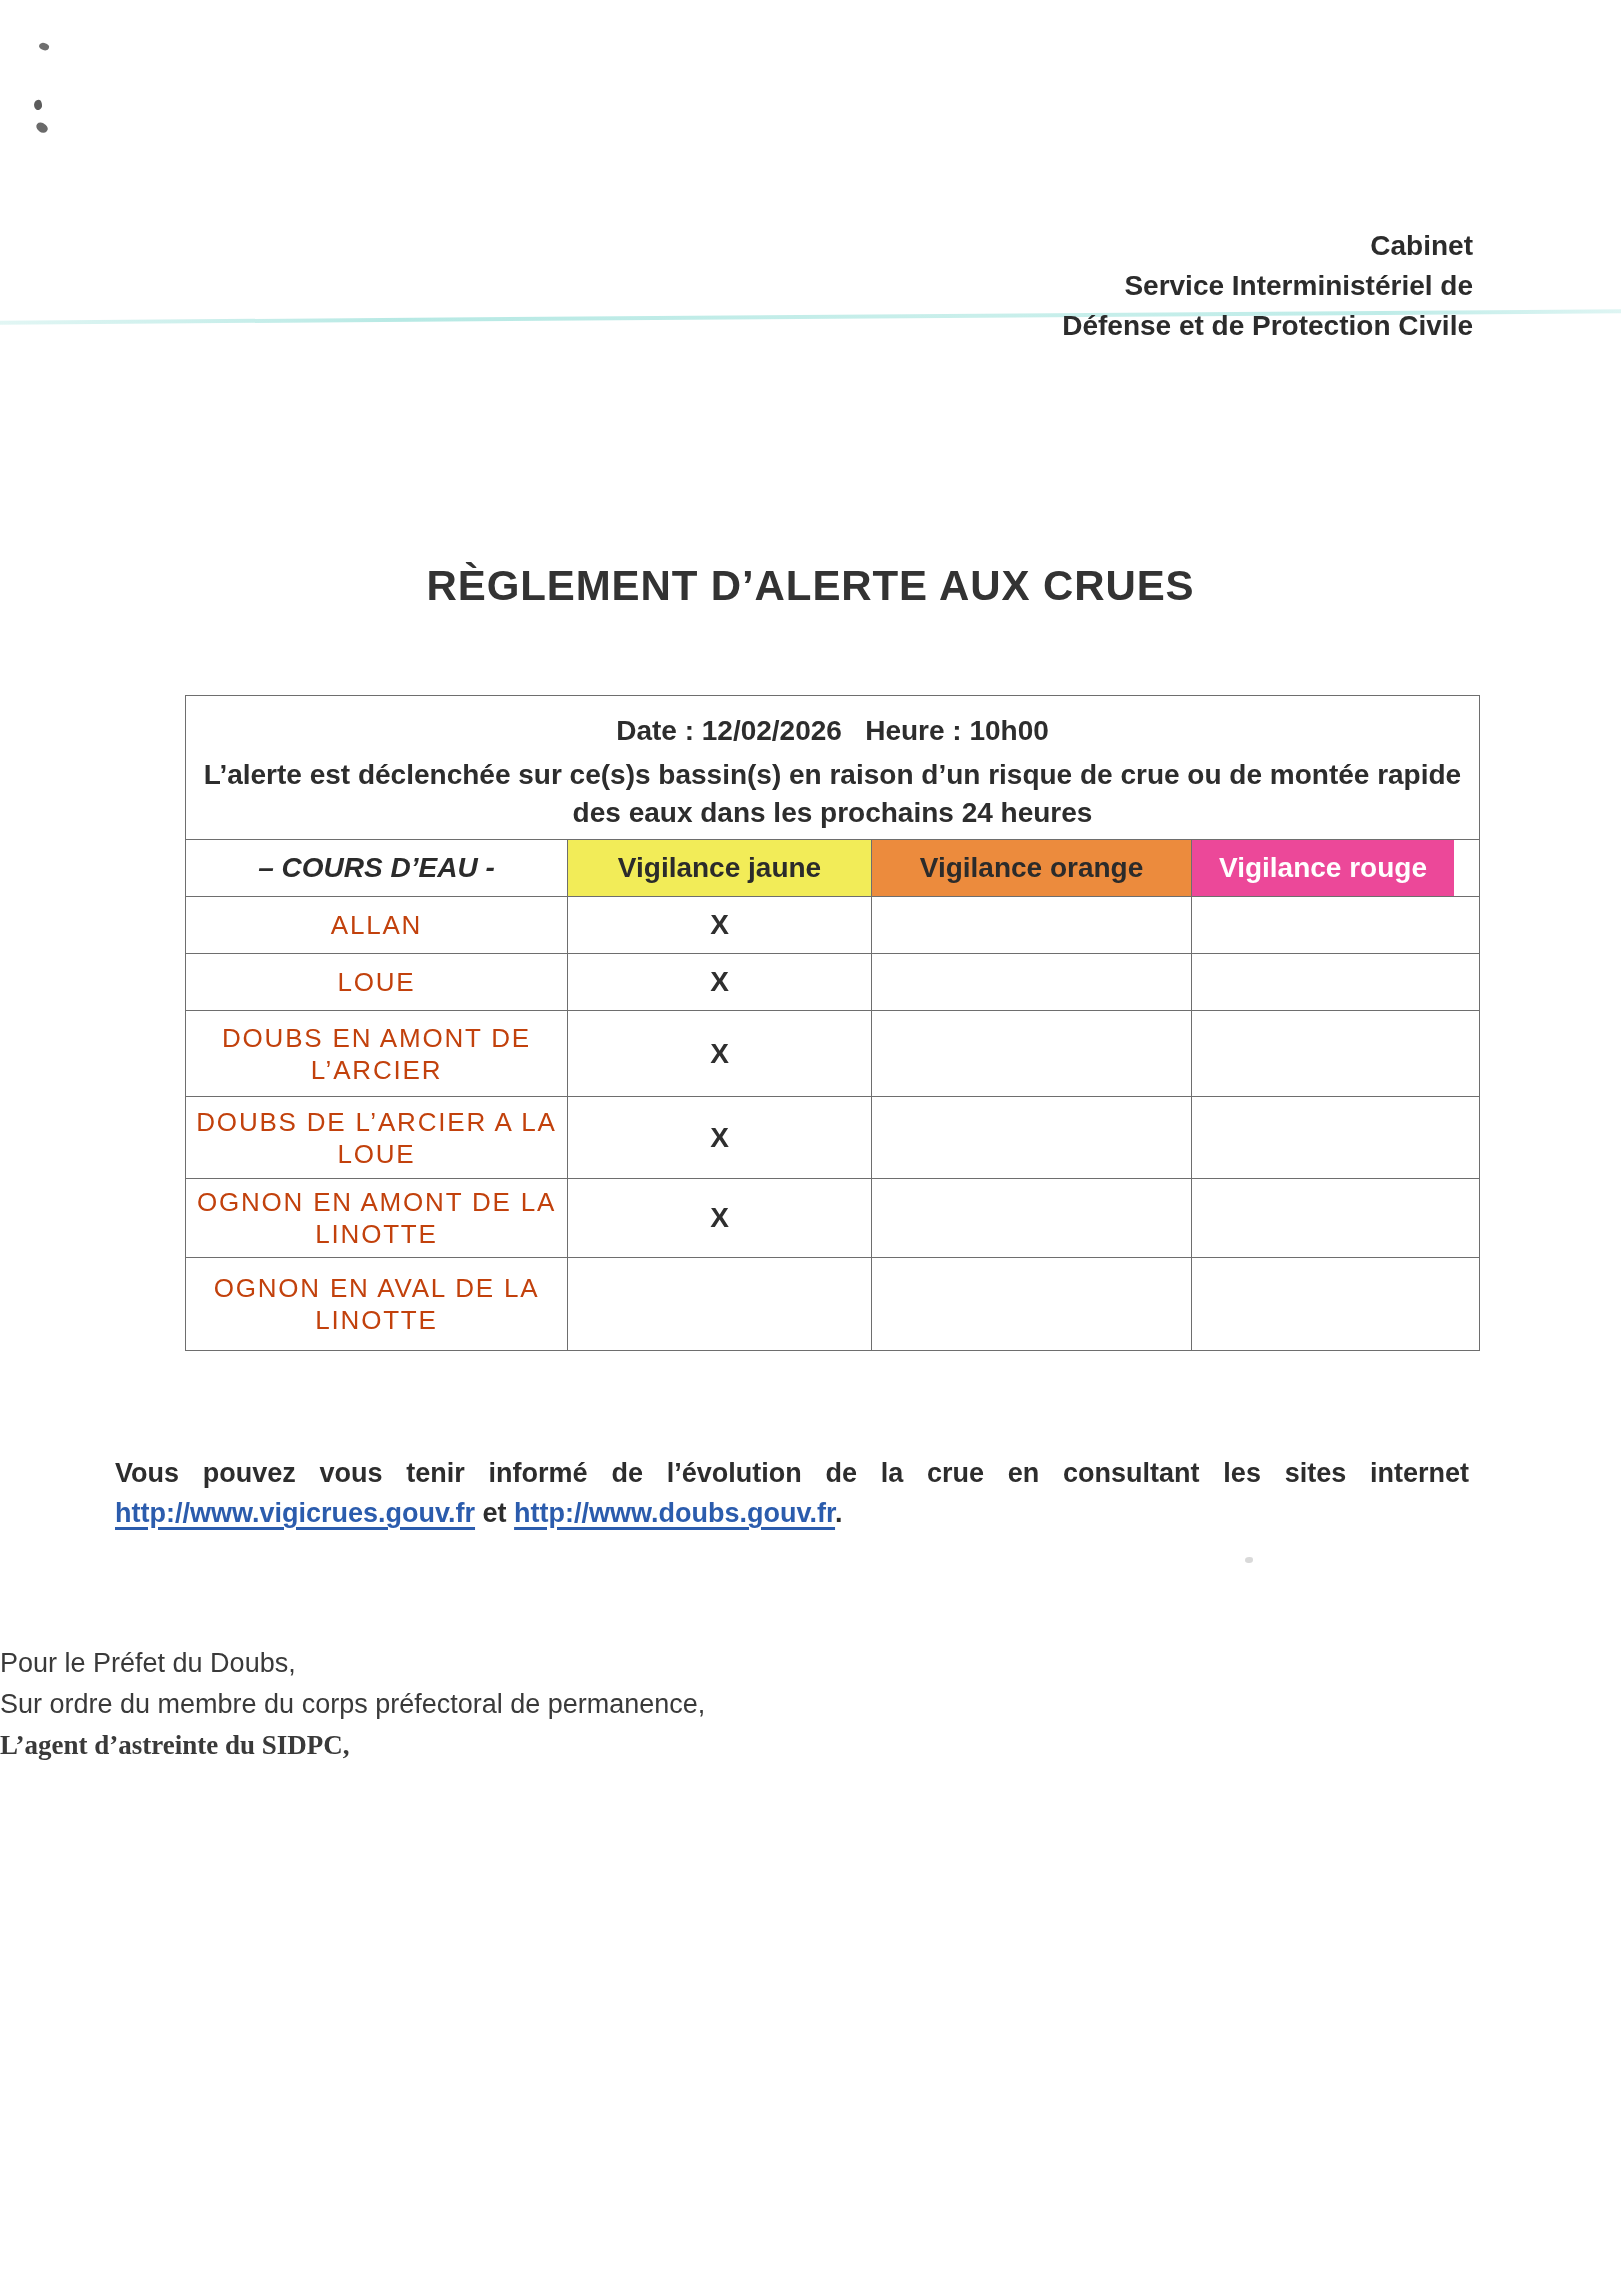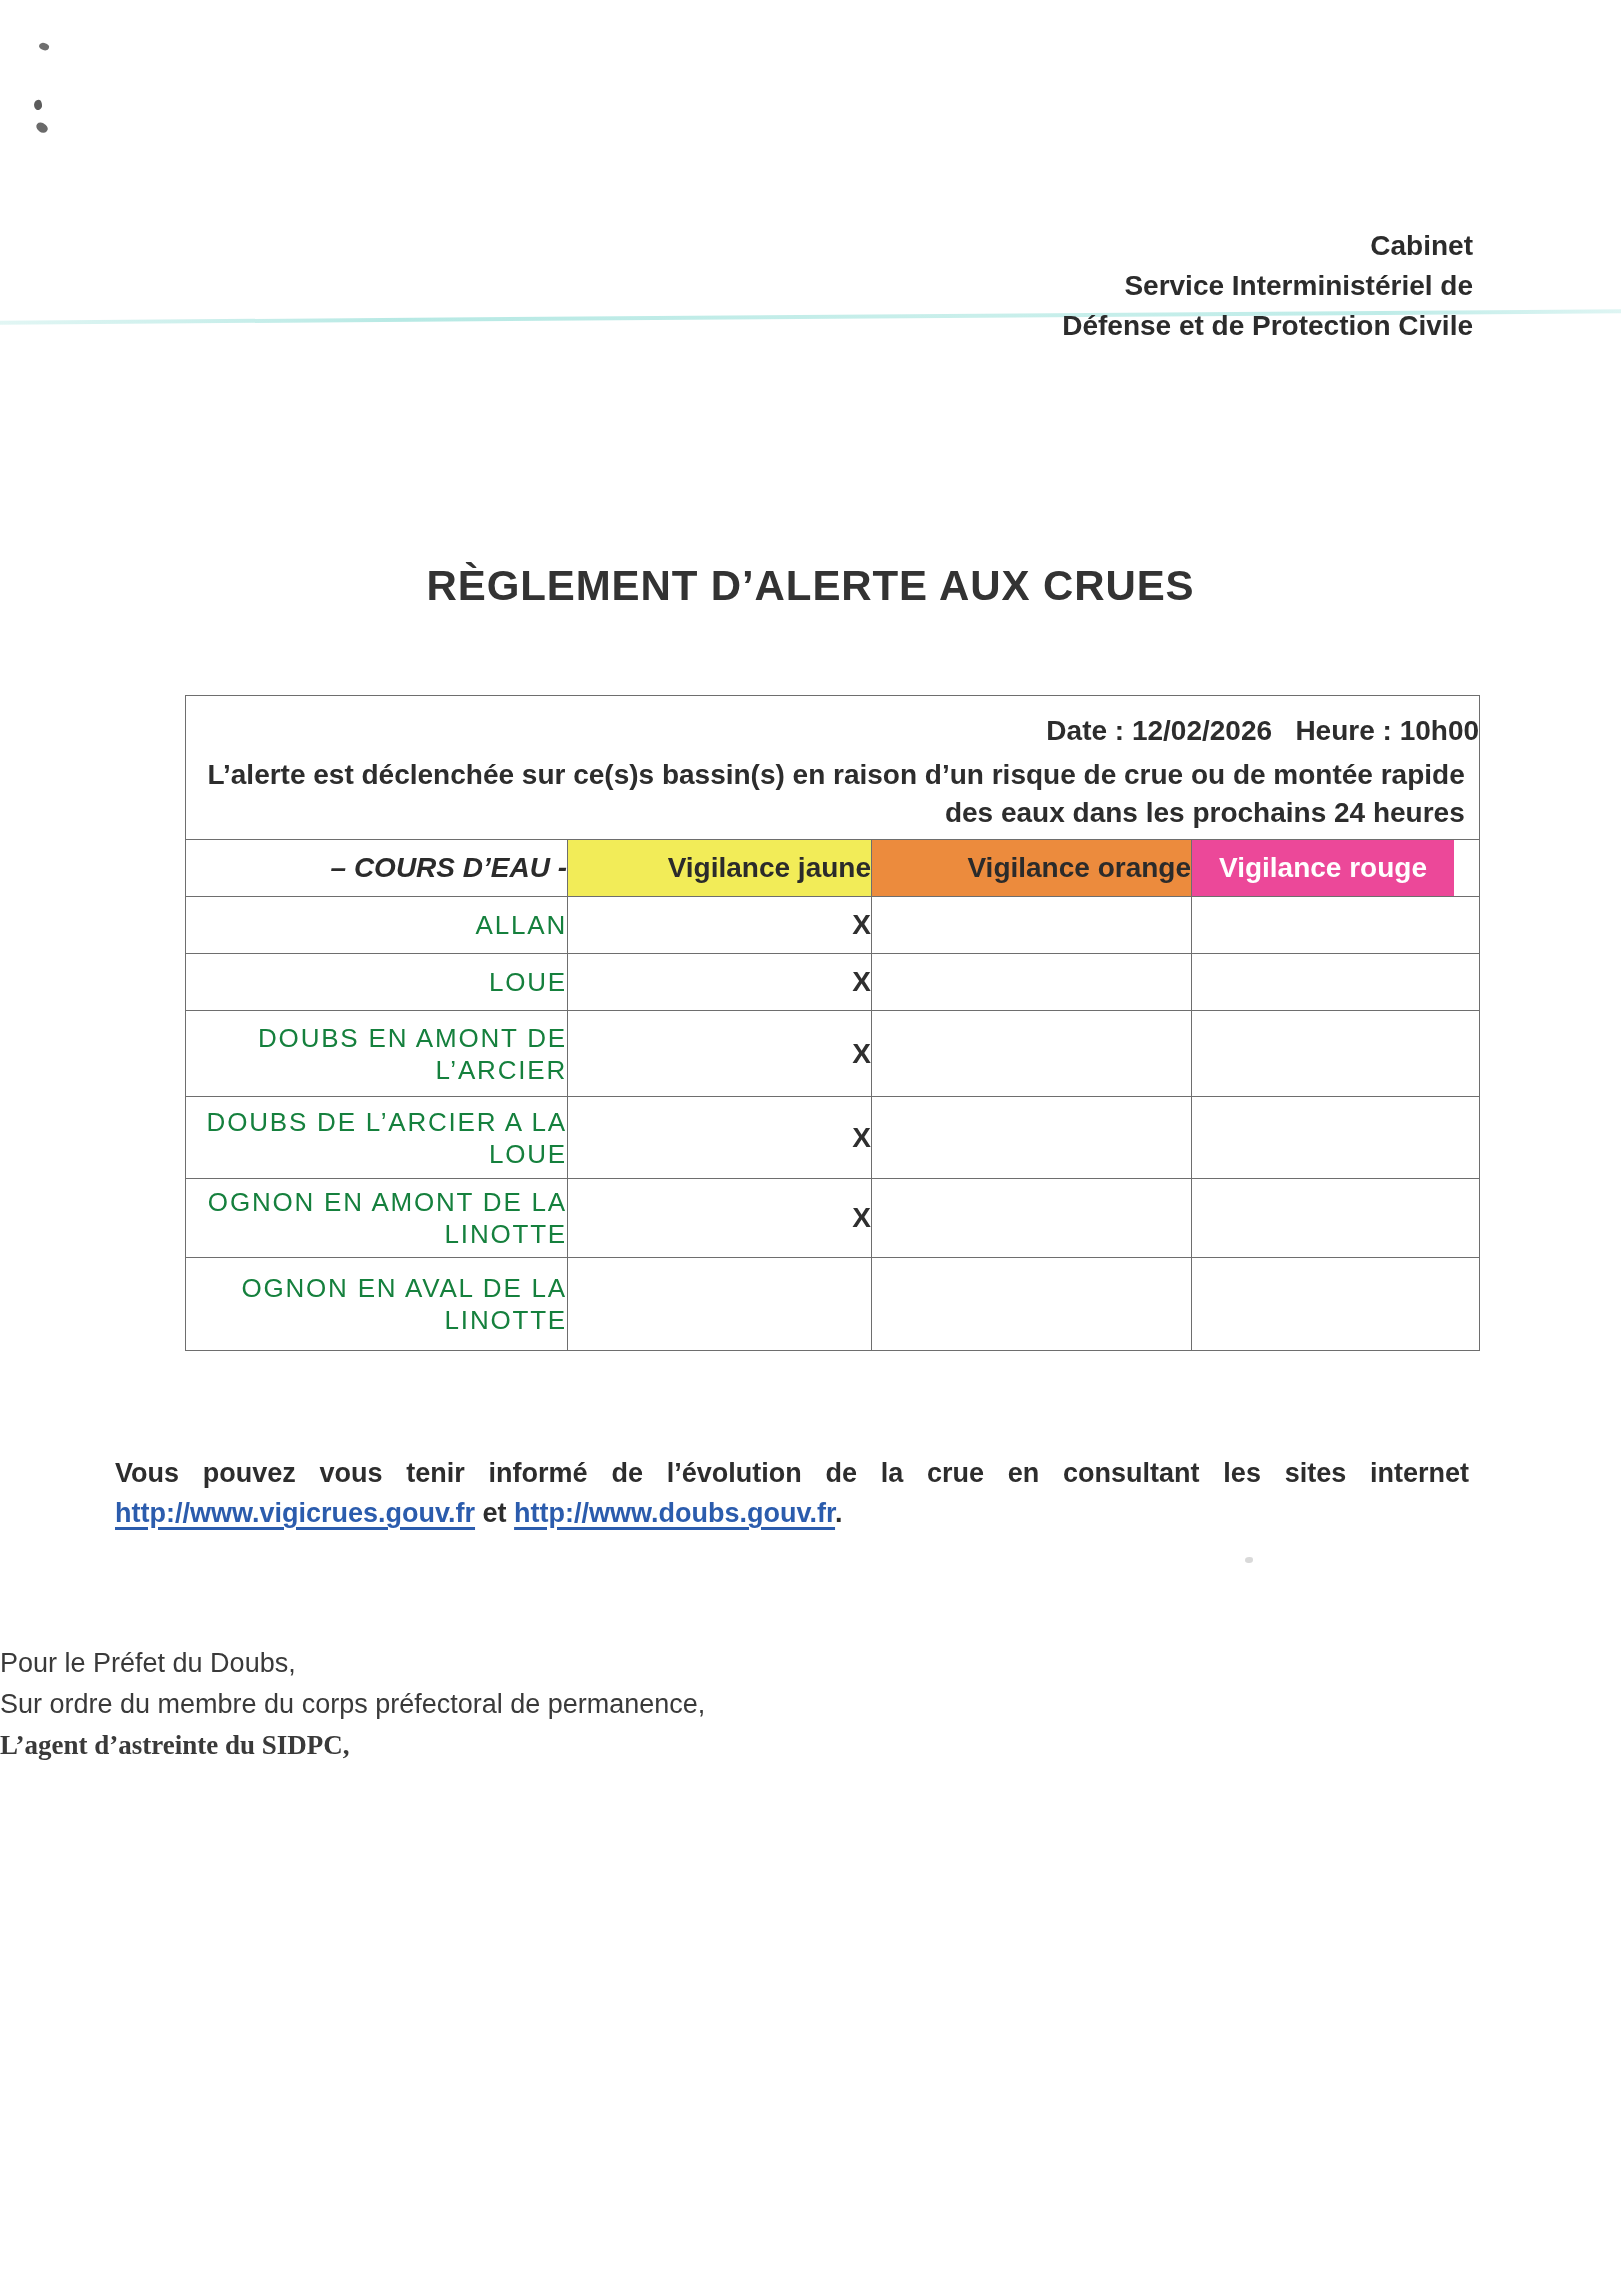--- a/index.html
+++ b/index.html
@@ -51,39 +51,39 @@
   }
 
   
   .alert-table {
     position:absolute; left:185px; top:695px; width:1294px;
     border-collapse:collapse; table-layout:fixed;
     border:1.8px solid #4c4c4c;
   }
   .alert-table td {
     border:0.9px solid #6e6e6e;
-    text-align:right; vertical-align:middle;
+    text-align:center; vertical-align:middle;
     padding:0; overflow:hidden;
   }
   .cell-merged-head { height:143px; }
   .date-line { font-weight:bold; font-size:28px; color:#2d2d2d; white-space:pre-wrap; margin:12.5px 0 9px 0; }
   .alert-line { font-weight:bold; font-size:28px; line-height:38px; color:#2d2d2d; padding:0 14.3px; }
 
   .cell-col-head { height:56px; font-weight:bold; font-size:28px; color:#2b2b2b; }
   .col-cours { font-style:italic; background:#ffffff; }
   .col-jaune  { background:#f2ec58; }
   .col-orange { background:#ec8b3d; }
   .col-rouge  { background:#ffffff; }
   .rouge-fill {
     background:#ec4899; color:#ffffff; height:100%; width:262px;
     display:flex; align-items:center; justify-content:center;
   }
 
   .cell-river {
-    font-size:26px; letter-spacing:1.8px; color:#15803d;
+    font-size:26px; letter-spacing:1.8px; color:#c2410c;
     line-height:32px; padding:3.6px 10.7px;
   }
   .cell-mark { font-weight:bold; font-size:28px; color:#2f2f2f; }
   .row-h1 { height:57px; }
   .row-h2 { height:60px; }
   .row-h3 { height:57px; }
   .row-h4 { height:86px; }
   .row-h5 { height:82px; }
   .row-h6 { height:79px; }
   .row-h7 { height:93px; }

